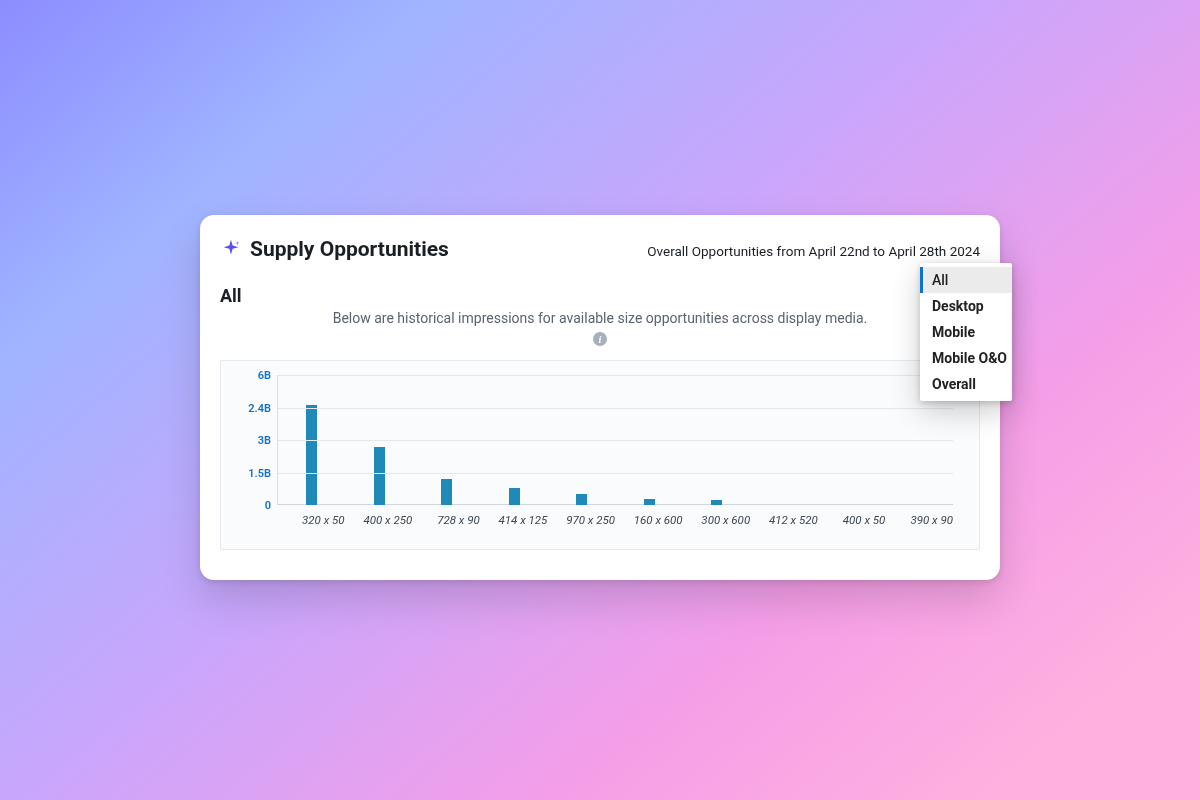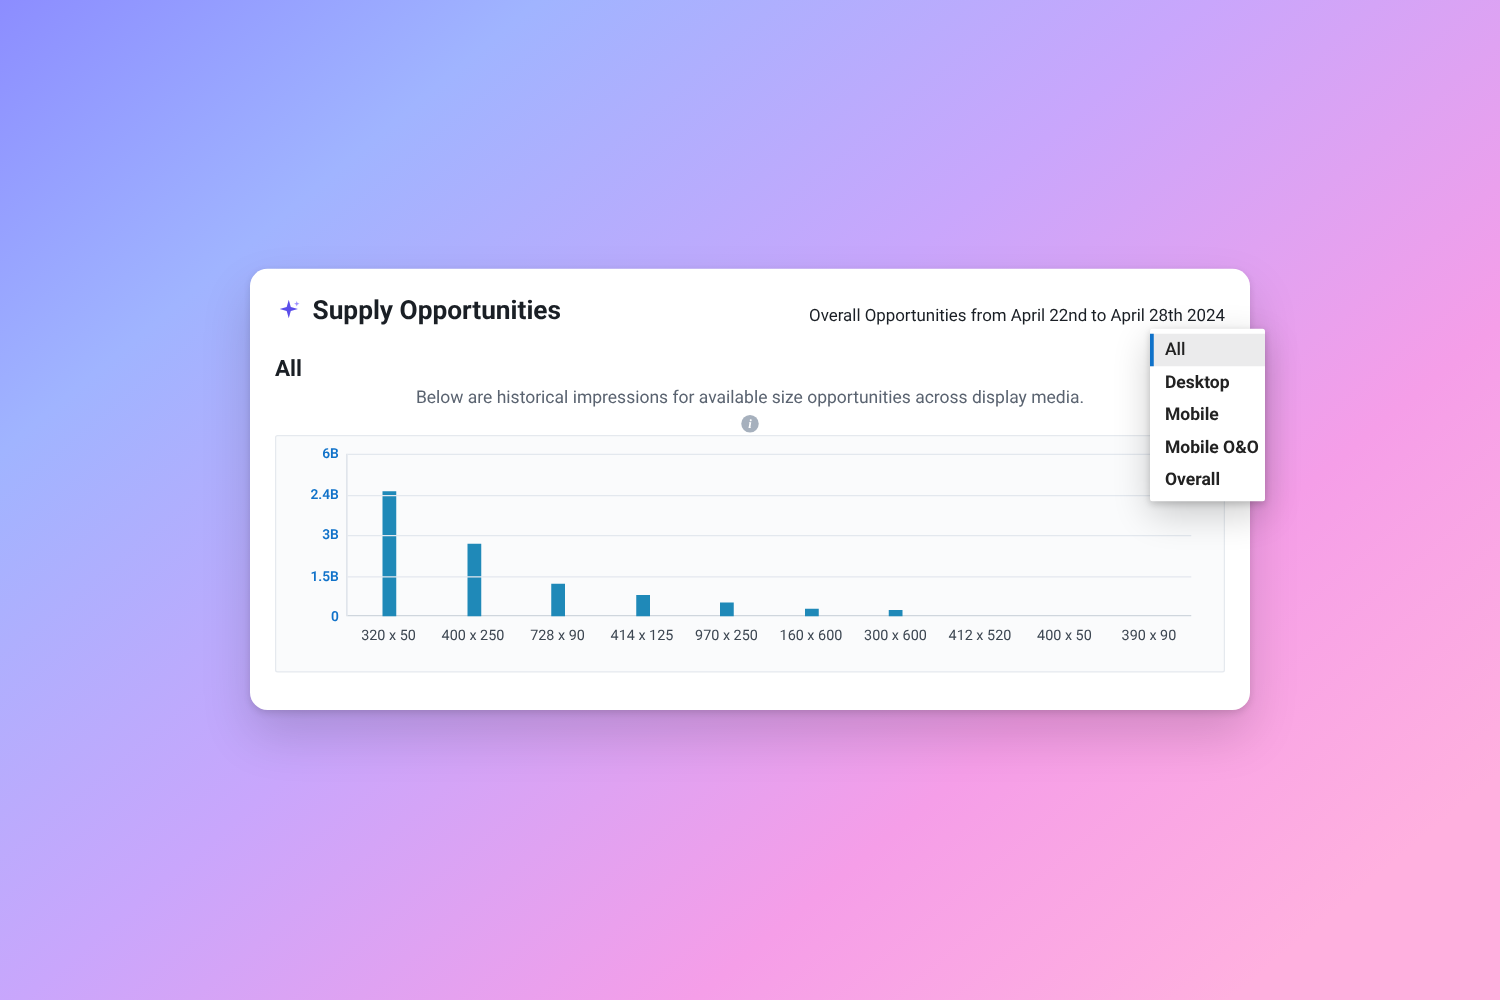--- a/index.html
+++ b/index.html
@@ -14,21 +14,21 @@
     position: relative;
     margin-top: 215px;
     width: 800px;
     background: #ffffff;
     border-radius: 14px;
     box-shadow: 0 2px 6px rgba(0,0,0,0.12), 0 20px 40px rgba(0,0,0,0.15);
     padding: 22px 20px 30px 20px;
   }
   .card-header {
     display: flex;
-    align-items: flex-end;
+    align-items: center;
     justify-content: space-between;
     gap: 36px;
   }
   .title-row {
     display: flex;
     align-items: center;
     gap: 8px;
   }
   .title-text {
     font-size: 21px;
@@ -96,21 +96,21 @@
   }
   .dropdown-item.active {
     background: #ebebec;
     border-left: 3px solid #1072c9;
     padding-left: 9px;
     font-weight: 500;
   }
 
   
   .chart-frame {
-    margin-top: 2px;
+    margin-top: 14px;
     width: 100%;
     height: 190px;
     background: #fafbfc;
     border: 1px solid #e5e9ee;
     border-radius: 2px;
     padding: 14px 26px 8px 12px;
     position: relative;
   }
   .chart-inner {
     position: relative;
@@ -168,24 +168,25 @@
     background: #1f89b8;
   }
   .x-axis {
     position: absolute;
     left: 44px; right: 0;
     top: 132px;
     display: flex;
   }
   .x-tick {
     flex: 1;
-    text-align: center;
+    text-align: right;
     font-size: 11.5px;
     color: #3d4752;
     padding-top: 6px;
+    font-style: italic;
   }
 </style>
 </head>
 <body>
 
 <div class="card">
 
   <div class="card-header">
     <div class="title-row">
       <span class="sparkle">

